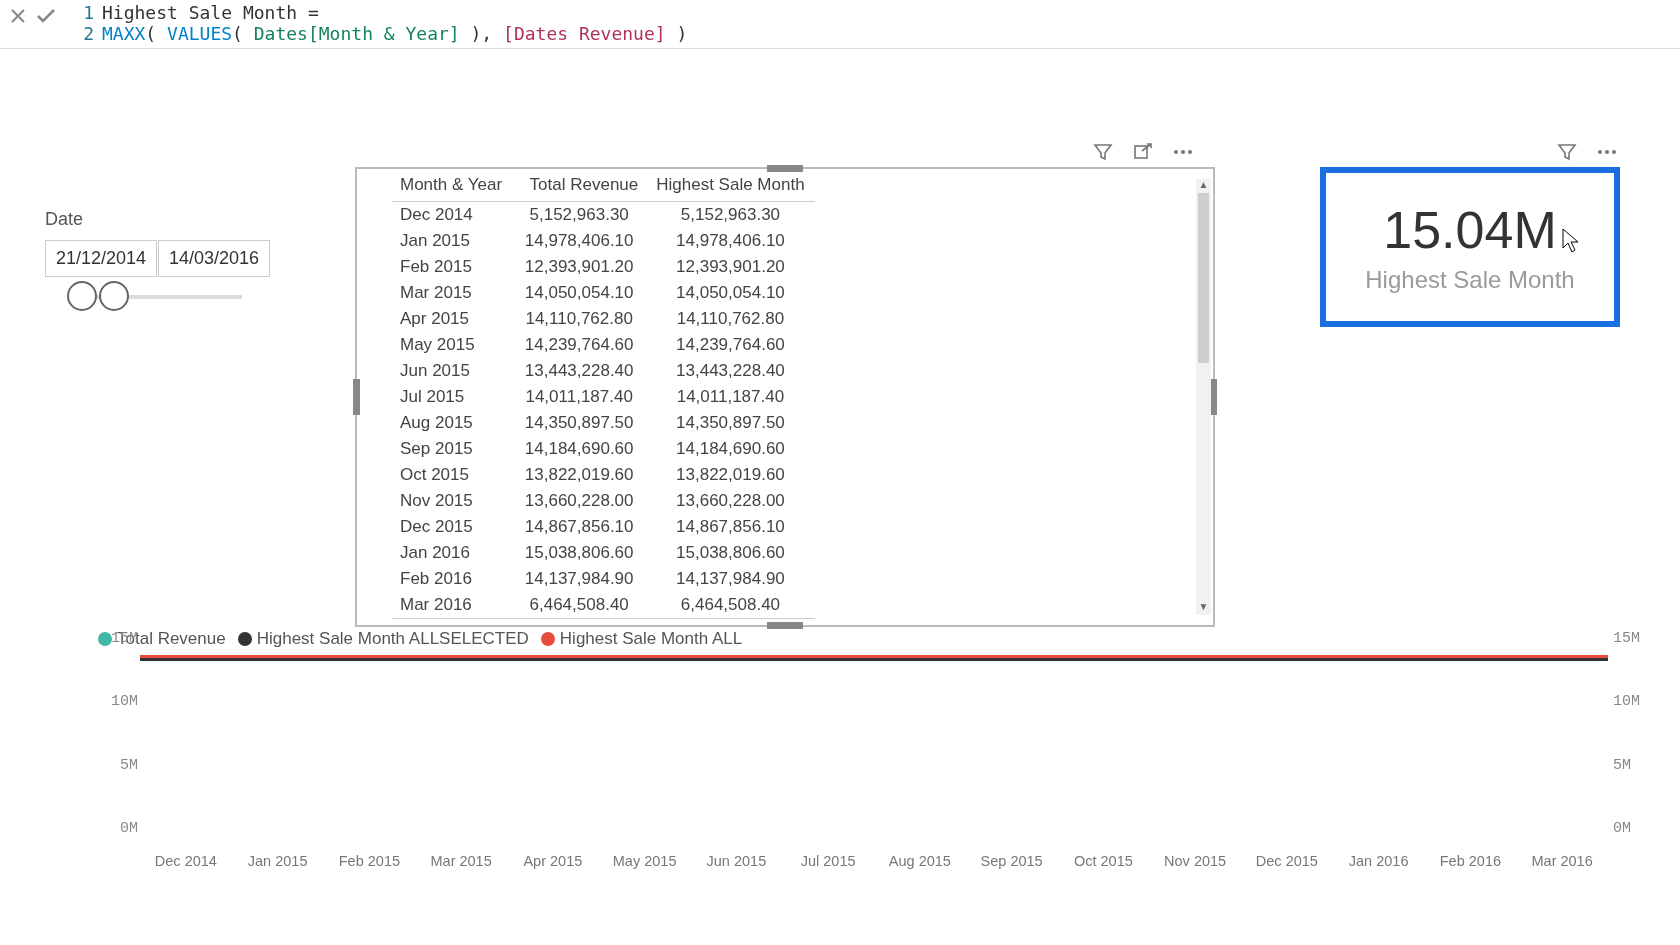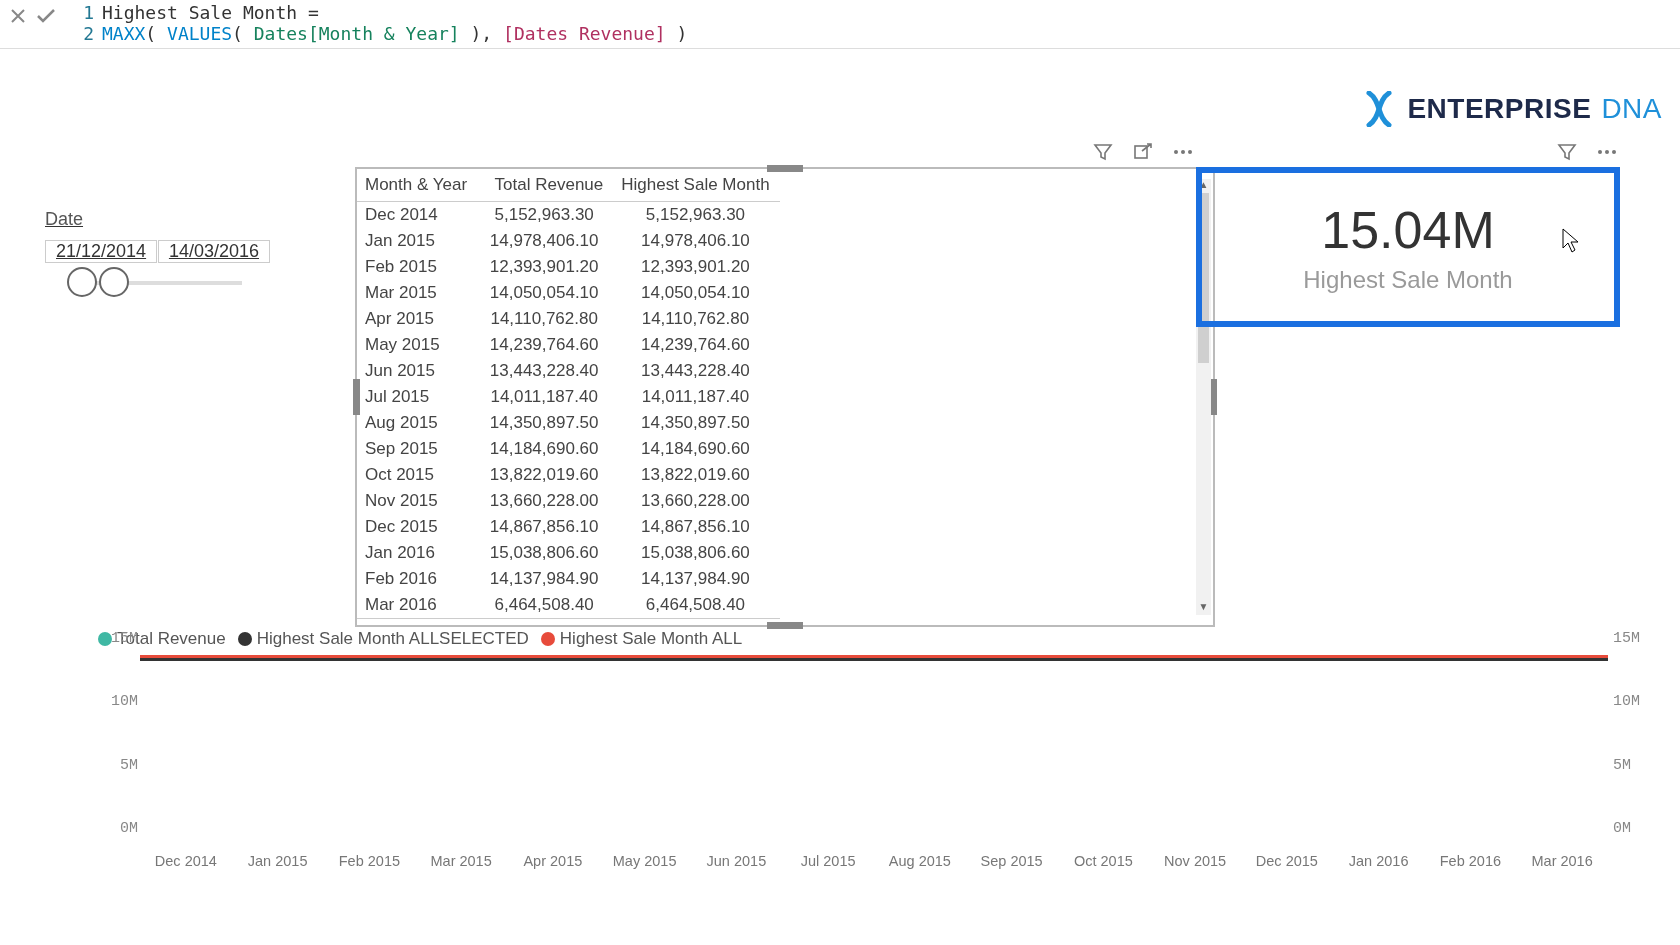--- a/index.html
+++ b/index.html
@@ -64,27 +64,26 @@
   }
   .brand .enterprise { color: #1e2a4a; }
   .brand .dna { color: #1f90d9; font-weight: 400; }
 
   
   .slicer {
     position: absolute;
     top: 160px;
     left: 45px;
     width: 225px;
-    text-decoration: underline;
   }
   .slicer-title { font-size: 18px; color: #555; margin-bottom: 10px; }
   .slicer-dates { display: flex; justify-content: space-between; font-size: 18px; margin-bottom: 18px; }
   .slicer-date {
     border: 1px solid #ccc;
-    padding: 0 10px;
+    padding: 7px 10px;
     min-width: 100px;
     text-align: center;
   }
   .slider-track {
     position: relative;
     height: 4px;
     background: #ddd;
     margin: 10px 28px;
   }
   .slider-thumb {
@@ -142,20 +141,21 @@
   }
   .table-scroll {
     position: absolute;
     inset: 0;
     overflow: hidden;
   }
   table.data {
     border-collapse: collapse;
     width: 370px;
     font-size: 17px;
+    margin-left: 35px;
   }
   table.data th {
     text-align: left;
     font-weight: 400;
     color: #444;
     border-bottom: 1px solid #ccc;
     padding: 6px 10px 6px 8px;
     white-space: nowrap;
   }
   table.data td {
@@ -192,21 +192,21 @@
     top: 14px;
     height: 170px;
     background: #cfcfcf;
   }
 
   
   .card-visual {
     position: absolute;
     top: 118px;
     right: 60px;
-    width: 424px;
+    width: 300px;
     height: 160px;
     border: 6px solid #1a6fe0;
     display: flex;
     flex-direction: column;
     align-items: center;
     justify-content: center;
   }
   .card-value { font-size: 52px; color: #333; font-weight: 400; }
   .card-label { font-size: 24px; color: #9a9a9a; margin-top: 6px; }
   .cursor-arrow {
@@ -306,28 +306,20 @@
       <span class="txt"> )</span>
       <span class="txt">, </span>
       <span class="txt tk-meas">[Dates Revenue]</span>
       <span class="txt"> )</span>
     </div>
   </div>
 </div>
 
 <div class="canvas">
 
-  <div class="brand">
-    <svg width="36" height="36" viewBox="0 0 36 36">
-      <path d="M8 2 C20 10,16 26,28 34" stroke="#1f90d9" stroke-width="5" fill="none" stroke-linecap="round"></path>
-      <path d="M28 2 C16 10,20 26,8 34" stroke="#1f90d9" stroke-width="5" fill="none" stroke-linecap="round"></path>
-    </svg>
-    <span class="enterprise">ENTERPRISE</span>
-    <span class="dna">DNA</span>
-  </div>
 
   <div class="visual-header" style="top:90px; left:1090px;">
     <div class="vh-icon">
       <svg width="20" height="20" viewBox="0 0 20 20">
           <path d="M2 3h16L12 11v6l-4-2v-4L2 3z" fill="none" stroke="#777" stroke-width="1.6"></path>
         </svg>
     </div>
     <div class="vh-icon">
       <svg width="20" height="20" viewBox="0 0 20 20">
           <rect x="2" y="4" width="12" height="12" fill="none" stroke="#777" stroke-width="1.6"></rect>

